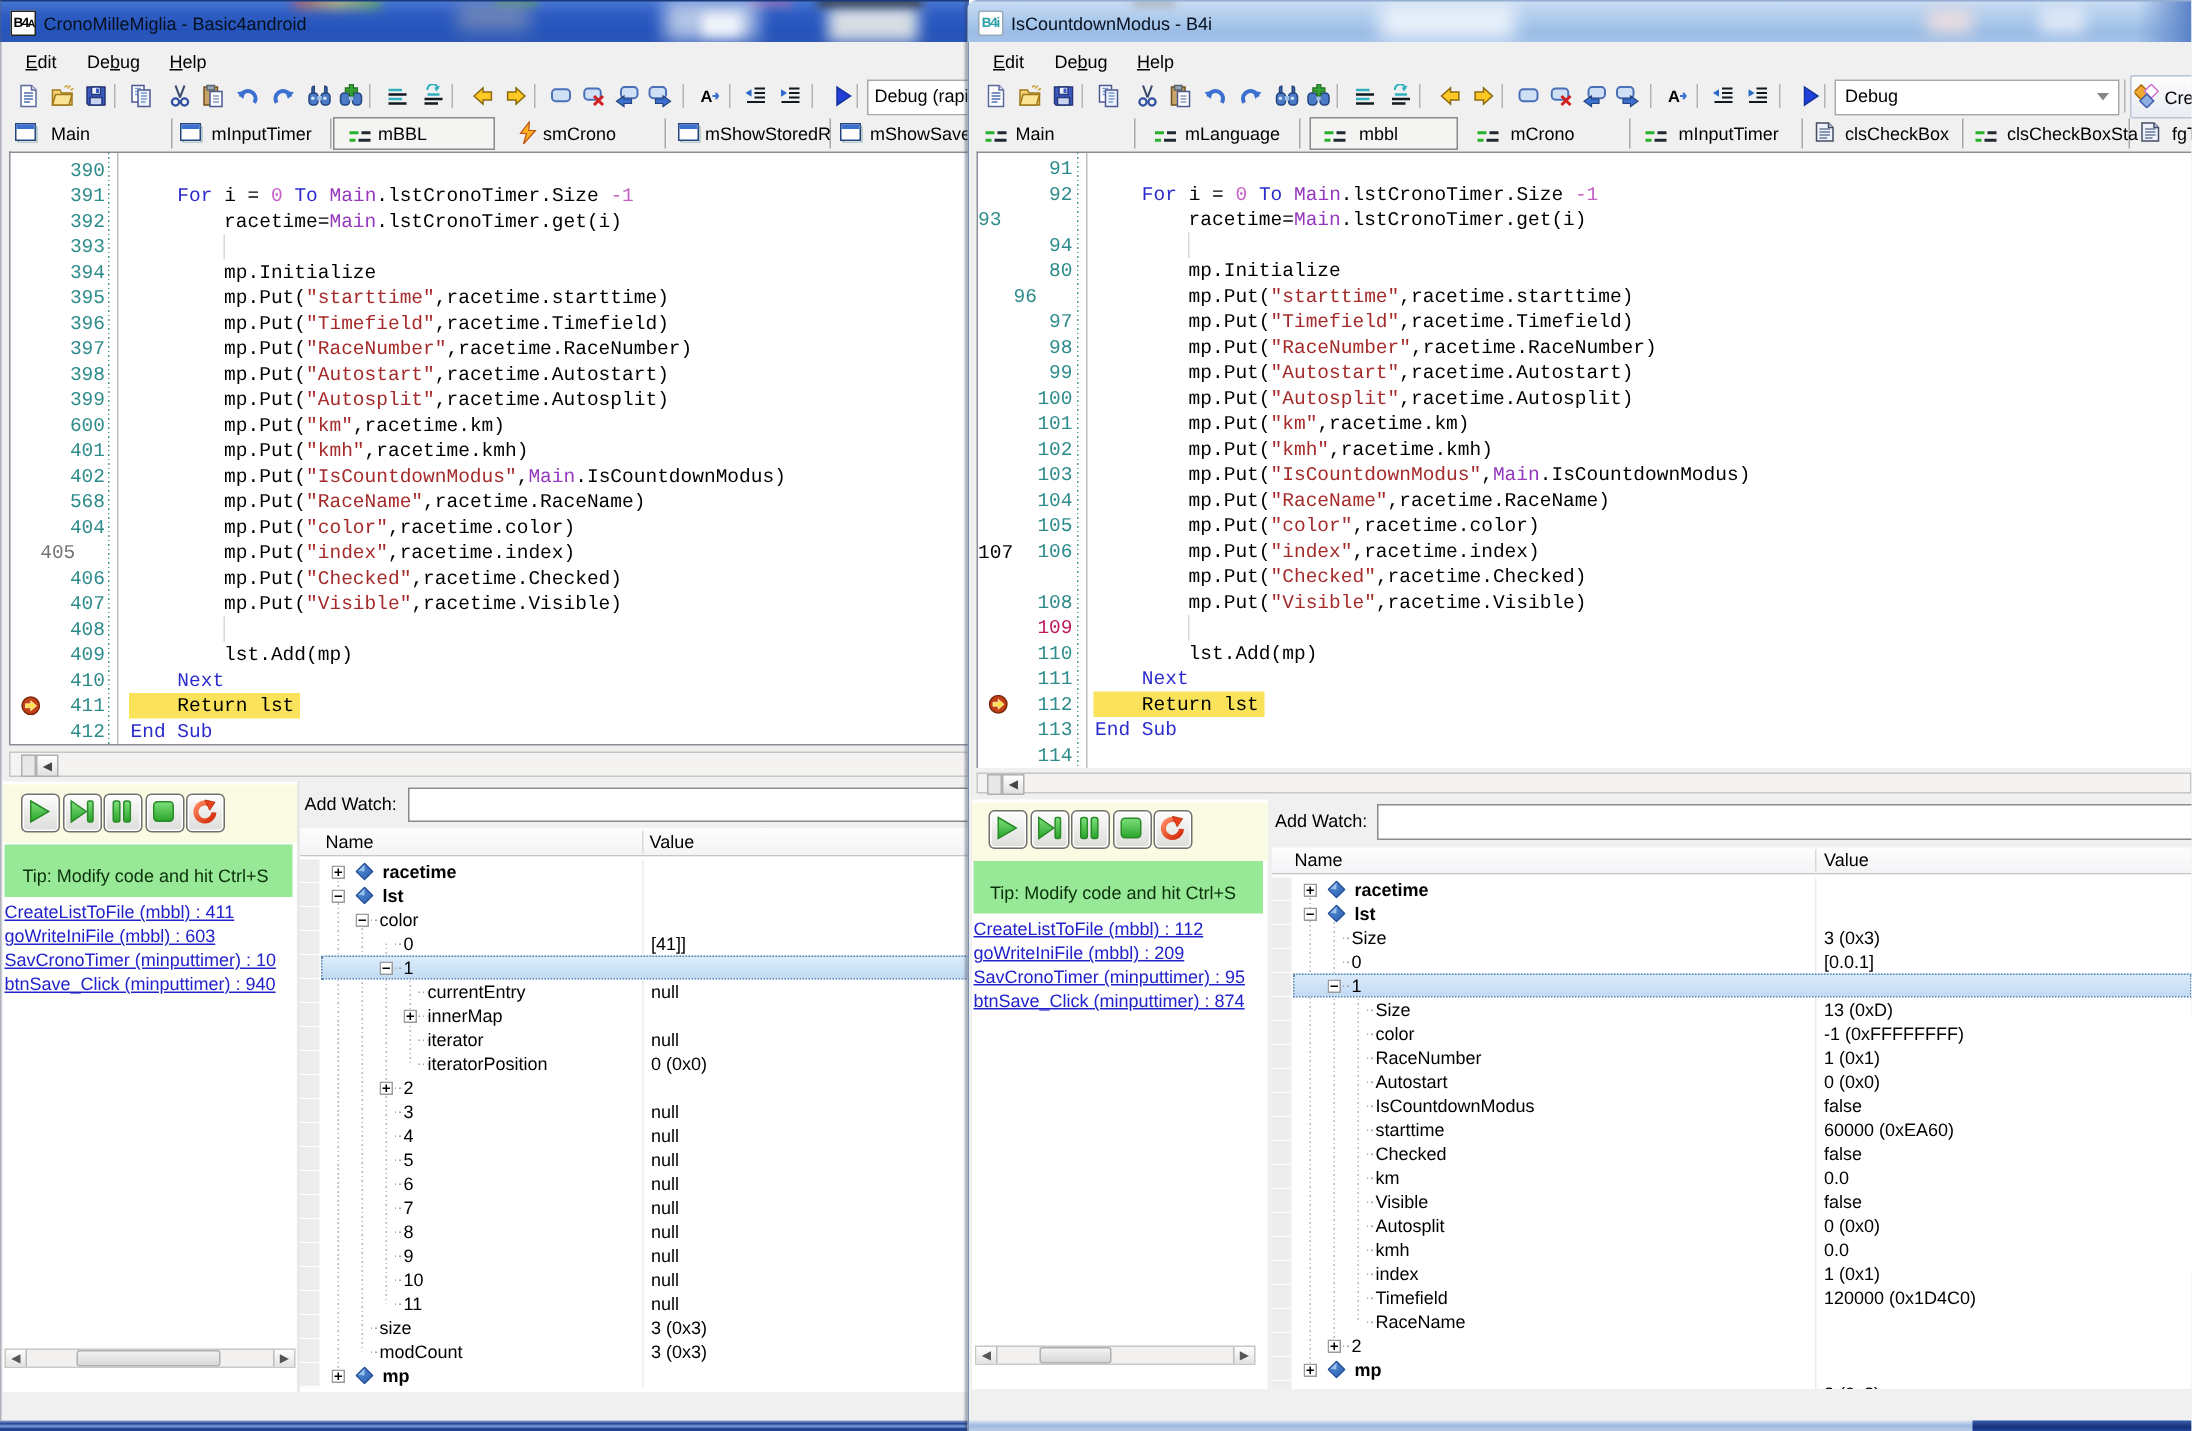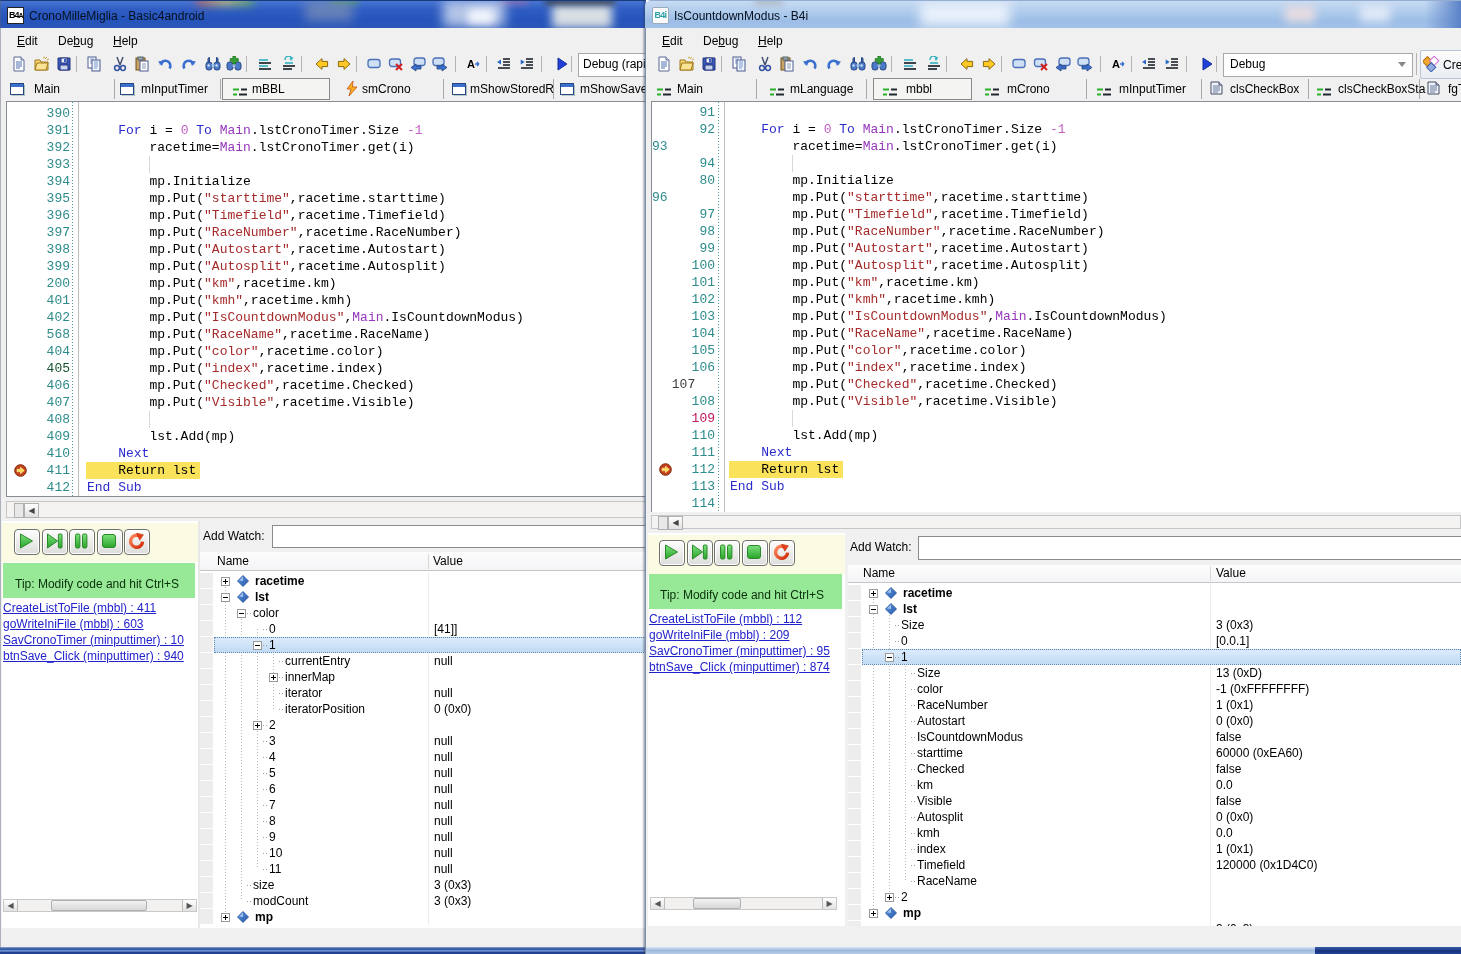--- a/index.html
+++ b/index.html
@@ -226,36 +226,36 @@
         <div style="position:absolute;right:0;top:122px;left:0;height:17px"></div>
         <div class="mono" style="position:absolute;left:0;width:63px;top:122px;height:17px;line-height:17px;text-align:right;color:#2e8b8b">397</div>
         <div class="mono" style="position:absolute;left:80px;top:122px;height:17px;line-height:17px;white-space:pre">        mp.Put(<span style="color:#a52a2a">"RaceNumber"</span>,racetime.RaceNumber)</div>
         <div style="position:absolute;right:0;top:139px;left:0;height:17px"></div>
         <div class="mono" style="position:absolute;left:0;width:63px;top:139px;height:17px;line-height:17px;text-align:right;color:#2e8b8b">398</div>
         <div class="mono" style="position:absolute;left:80px;top:139px;height:17px;line-height:17px;white-space:pre">        mp.Put(<span style="color:#a52a2a">"Autostart"</span>,racetime.Autostart)</div>
         <div style="position:absolute;right:0;top:156px;left:0;height:17px"></div>
         <div class="mono" style="position:absolute;left:0;width:63px;top:156px;height:17px;line-height:17px;text-align:right;color:#2e8b8b">399</div>
         <div class="mono" style="position:absolute;left:80px;top:156px;height:17px;line-height:17px;white-space:pre">        mp.Put(<span style="color:#a52a2a">"Autosplit"</span>,racetime.Autosplit)</div>
         <div style="position:absolute;right:0;top:173px;left:0;height:17px"></div>
-        <div class="mono" style="position:absolute;left:0;width:63px;top:173px;height:17px;line-height:17px;text-align:right;color:#2e8b8b">200</div>
+        <div class="mono" style="position:absolute;left:0;width:63px;top:173px;height:17px;line-height:17px;text-align:right;color:#2e8b8b">600</div>
         <div class="mono" style="position:absolute;left:80px;top:173px;height:17px;line-height:17px;white-space:pre">        mp.Put(<span style="color:#a52a2a">"km"</span>,racetime.km)</div>
         <div style="position:absolute;right:0;top:190px;left:0;height:17px"></div>
         <div class="mono" style="position:absolute;left:0;width:63px;top:190px;height:17px;line-height:17px;text-align:right;color:#2e8b8b">401</div>
         <div class="mono" style="position:absolute;left:80px;top:190px;height:17px;line-height:17px;white-space:pre">        mp.Put(<span style="color:#a52a2a">"kmh"</span>,racetime.kmh)</div>
         <div style="position:absolute;right:0;top:207px;left:0;height:17px"></div>
         <div class="mono" style="position:absolute;left:0;width:63px;top:207px;height:17px;line-height:17px;text-align:right;color:#2e8b8b">402</div>
         <div class="mono" style="position:absolute;left:80px;top:207px;height:17px;line-height:17px;white-space:pre">        mp.Put(<span style="color:#a52a2a">"IsCountdownModus"</span>,<span style="color:#9437bd">Main</span>.IsCountdownModus)</div>
         <div style="position:absolute;right:0;top:224px;left:0;height:17px"></div>
         <div class="mono" style="position:absolute;left:0;width:63px;top:224px;height:17px;line-height:17px;text-align:right;color:#2e8b8b">568</div>
         <div class="mono" style="position:absolute;left:80px;top:224px;height:17px;line-height:17px;white-space:pre">        mp.Put(<span style="color:#a52a2a">"RaceName"</span>,racetime.RaceName)</div>
         <div style="position:absolute;right:0;top:241px;left:0;height:17px"></div>
         <div class="mono" style="position:absolute;left:0;width:63px;top:241px;height:17px;line-height:17px;text-align:right;color:#2e8b8b">404</div>
         <div class="mono" style="position:absolute;left:80px;top:241px;height:17px;line-height:17px;white-space:pre">        mp.Put(<span style="color:#a52a2a">"color"</span>,racetime.color)</div>
         <div style="position:absolute;right:0;top:258px;left:0;height:17px"></div>
-        <div class="mono" style="position:absolute;left:0;width:63px;top:258px;height:17px;line-height:17px;text-align:right;color:#14532d">405</div>
+        <div class="mono" style="position:absolute;left:0;width:63px;top:258px;height:17px;line-height:17px;text-align:center;color:#737373">405</div>
         <div class="mono" style="position:absolute;left:80px;top:258px;height:17px;line-height:17px;white-space:pre">        mp.Put(<span style="color:#a52a2a">"index"</span>,racetime.index)</div>
         <div style="position:absolute;right:0;top:275px;left:0;height:17px"></div>
         <div class="mono" style="position:absolute;left:0;width:63px;top:275px;height:17px;line-height:17px;text-align:right;color:#2e8b8b">406</div>
         <div class="mono" style="position:absolute;left:80px;top:275px;height:17px;line-height:17px;white-space:pre">        mp.Put(<span style="color:#a52a2a">"Checked"</span>,racetime.Checked)</div>
         <div style="position:absolute;right:0;top:292px;left:0;height:17px"></div>
         <div class="mono" style="position:absolute;left:0;width:63px;top:292px;height:17px;line-height:17px;text-align:right;color:#2e8b8b">407</div>
         <div class="mono" style="position:absolute;left:80px;top:292px;height:17px;line-height:17px;white-space:pre">        mp.Put(<span style="color:#a52a2a">"Visible"</span>,racetime.Visible)</div>
         <div style="position:absolute;right:0;top:309px;left:0;height:17px"></div>
         <div class="mono" style="position:absolute;left:0;width:63px;top:309px;height:17px;line-height:17px;text-align:right;color:#2e8b8b">408</div>
         <div style="position:absolute;left:142px;top:309px;width:1px;height:17px;background:#d8d8d8"></div>
@@ -750,21 +750,21 @@
           <div style="position:absolute;right:0;top:36px;left:0;height:17px"></div>
           <div class="mono" style="position:absolute;left:0;width:63px;top:36px;height:17px;line-height:17px;color:#2e8b8b">93</div>
           <div class="mono" style="position:absolute;left:78px;top:36px;height:17px;line-height:17px;white-space:pre">        racetime=<span style="color:#9437bd">Main</span>.lstCronoTimer.get(i)</div>
           <div style="position:absolute;right:0;top:53px;left:0;height:17px"></div>
           <div class="mono" style="position:absolute;left:0;width:63px;top:53px;height:17px;line-height:17px;text-align:right;color:#2e8b8b">94</div>
           <div style="position:absolute;left:140px;top:53px;width:1px;height:17px;background:#d8d8d8"></div>
           <div style="position:absolute;right:0;top:70px;left:0;height:17px"></div>
           <div class="mono" style="position:absolute;left:0;width:63px;top:70px;height:17px;line-height:17px;text-align:right;color:#2e8b8b">80</div>
           <div class="mono" style="position:absolute;left:78px;top:70px;height:17px;line-height:17px;white-space:pre">        mp.Initialize</div>
           <div style="position:absolute;right:0;top:87px;left:0;height:17px"></div>
-          <div class="mono" style="position:absolute;left:0;width:63px;top:87px;height:17px;line-height:17px;text-align:left;color:#2e8b8b">96</div>
+          <div class="mono" style="position:absolute;left:0;width:63px;top:87px;height:17px;line-height:17px;text-align:center;color:#2e8b8b">96</div>
           <div class="mono" style="position:absolute;left:78px;top:87px;height:17px;line-height:17px;white-space:pre">        mp.Put(<span style="color:#a52a2a">"starttime"</span>,racetime.starttime)</div>
           <div style="position:absolute;right:0;top:104px;left:0;height:17px"></div>
           <div class="mono" style="position:absolute;left:0;width:63px;top:104px;height:17px;line-height:17px;text-align:right;color:#2e8b8b">97</div>
           <div class="mono" style="position:absolute;left:78px;top:104px;height:17px;line-height:17px;white-space:pre">        mp.Put(<span style="color:#a52a2a">"Timefield"</span>,racetime.Timefield)</div>
           <div style="position:absolute;right:0;top:121px;left:0;height:17px"></div>
           <div class="mono" style="position:absolute;left:0;width:63px;top:121px;height:17px;line-height:17px;text-align:right;color:#2e8b8b">98</div>
           <div class="mono" style="position:absolute;left:78px;top:121px;height:17px;line-height:17px;white-space:pre">        mp.Put(<span style="color:#a52a2a">"RaceNumber"</span>,racetime.RaceNumber)</div>
           <div style="position:absolute;right:0;top:138px;left:0;height:17px"></div>
           <div class="mono" style="position:absolute;left:0;width:63px;top:138px;height:17px;line-height:17px;text-align:right;color:#2e8b8b">99</div>
           <div class="mono" style="position:absolute;left:78px;top:138px;height:17px;line-height:17px;white-space:pre">        mp.Put(<span style="color:#a52a2a">"Autostart"</span>,racetime.Autostart)</div>
@@ -783,21 +783,21 @@
           <div style="position:absolute;right:0;top:223px;left:0;height:17px"></div>
           <div class="mono" style="position:absolute;left:0;width:63px;top:223px;height:17px;line-height:17px;text-align:right;color:#2e8b8b">104</div>
           <div class="mono" style="position:absolute;left:78px;top:223px;height:17px;line-height:17px;white-space:pre">        mp.Put(<span style="color:#a52a2a">"RaceName"</span>,racetime.RaceName)</div>
           <div style="position:absolute;right:0;top:240px;left:0;height:17px"></div>
           <div class="mono" style="position:absolute;left:0;width:63px;top:240px;height:17px;line-height:17px;text-align:right;color:#2e8b8b">105</div>
           <div class="mono" style="position:absolute;left:78px;top:240px;height:17px;line-height:17px;white-space:pre">        mp.Put(<span style="color:#a52a2a">"color"</span>,racetime.color)</div>
           <div style="position:absolute;right:0;top:257px;left:0;height:17px"></div>
           <div class="mono" style="position:absolute;left:0;width:63px;top:257px;height:17px;line-height:17px;text-align:right;color:#2e8b8b">106</div>
           <div class="mono" style="position:absolute;left:78px;top:257px;height:17px;line-height:17px;white-space:pre">        mp.Put(<span style="color:#a52a2a">"index"</span>,racetime.index)</div>
           <div style="position:absolute;right:0;top:274px;left:0;height:17px"></div>
-          <div class="mono" style="position:absolute;left:0;width:63px;top:274px;height:17px;line-height:17px;text-align:center;color:#404040">107</div>
+          <div class="mono" style="position:absolute;left:0;width:63px;top:258px;height:17px;line-height:17px;text-align:left;color:#000000">107</div>
           <div class="mono" style="position:absolute;left:78px;top:274px;height:17px;line-height:17px;white-space:pre">        mp.Put(<span style="color:#a52a2a">"Checked"</span>,racetime.Checked)</div>
           <div style="position:absolute;right:0;top:291px;left:0;height:17px"></div>
           <div class="mono" style="position:absolute;left:0;width:63px;top:291px;height:17px;line-height:17px;text-align:right;color:#2e8b8b">108</div>
           <div class="mono" style="position:absolute;left:78px;top:291px;height:17px;line-height:17px;white-space:pre">        mp.Put(<span style="color:#a52a2a">"Visible"</span>,racetime.Visible)</div>
           <div style="position:absolute;right:0;top:308px;left:0;height:17px"></div>
           <div class="mono" style="position:absolute;left:0;width:63px;top:308px;height:17px;line-height:17px;text-align:right;color:#be185d">109</div>
           <div style="position:absolute;left:140px;top:308px;width:1px;height:17px;background:#d8d8d8"></div>
           <div style="position:absolute;right:0;top:325px;left:0;height:17px"></div>
           <div class="mono" style="position:absolute;left:0;width:63px;top:325px;height:17px;line-height:17px;text-align:right;color:#2e8b8b">110</div>
           <div class="mono" style="position:absolute;left:78px;top:325px;height:17px;line-height:17px;white-space:pre">        lst.Add(mp)</div>

